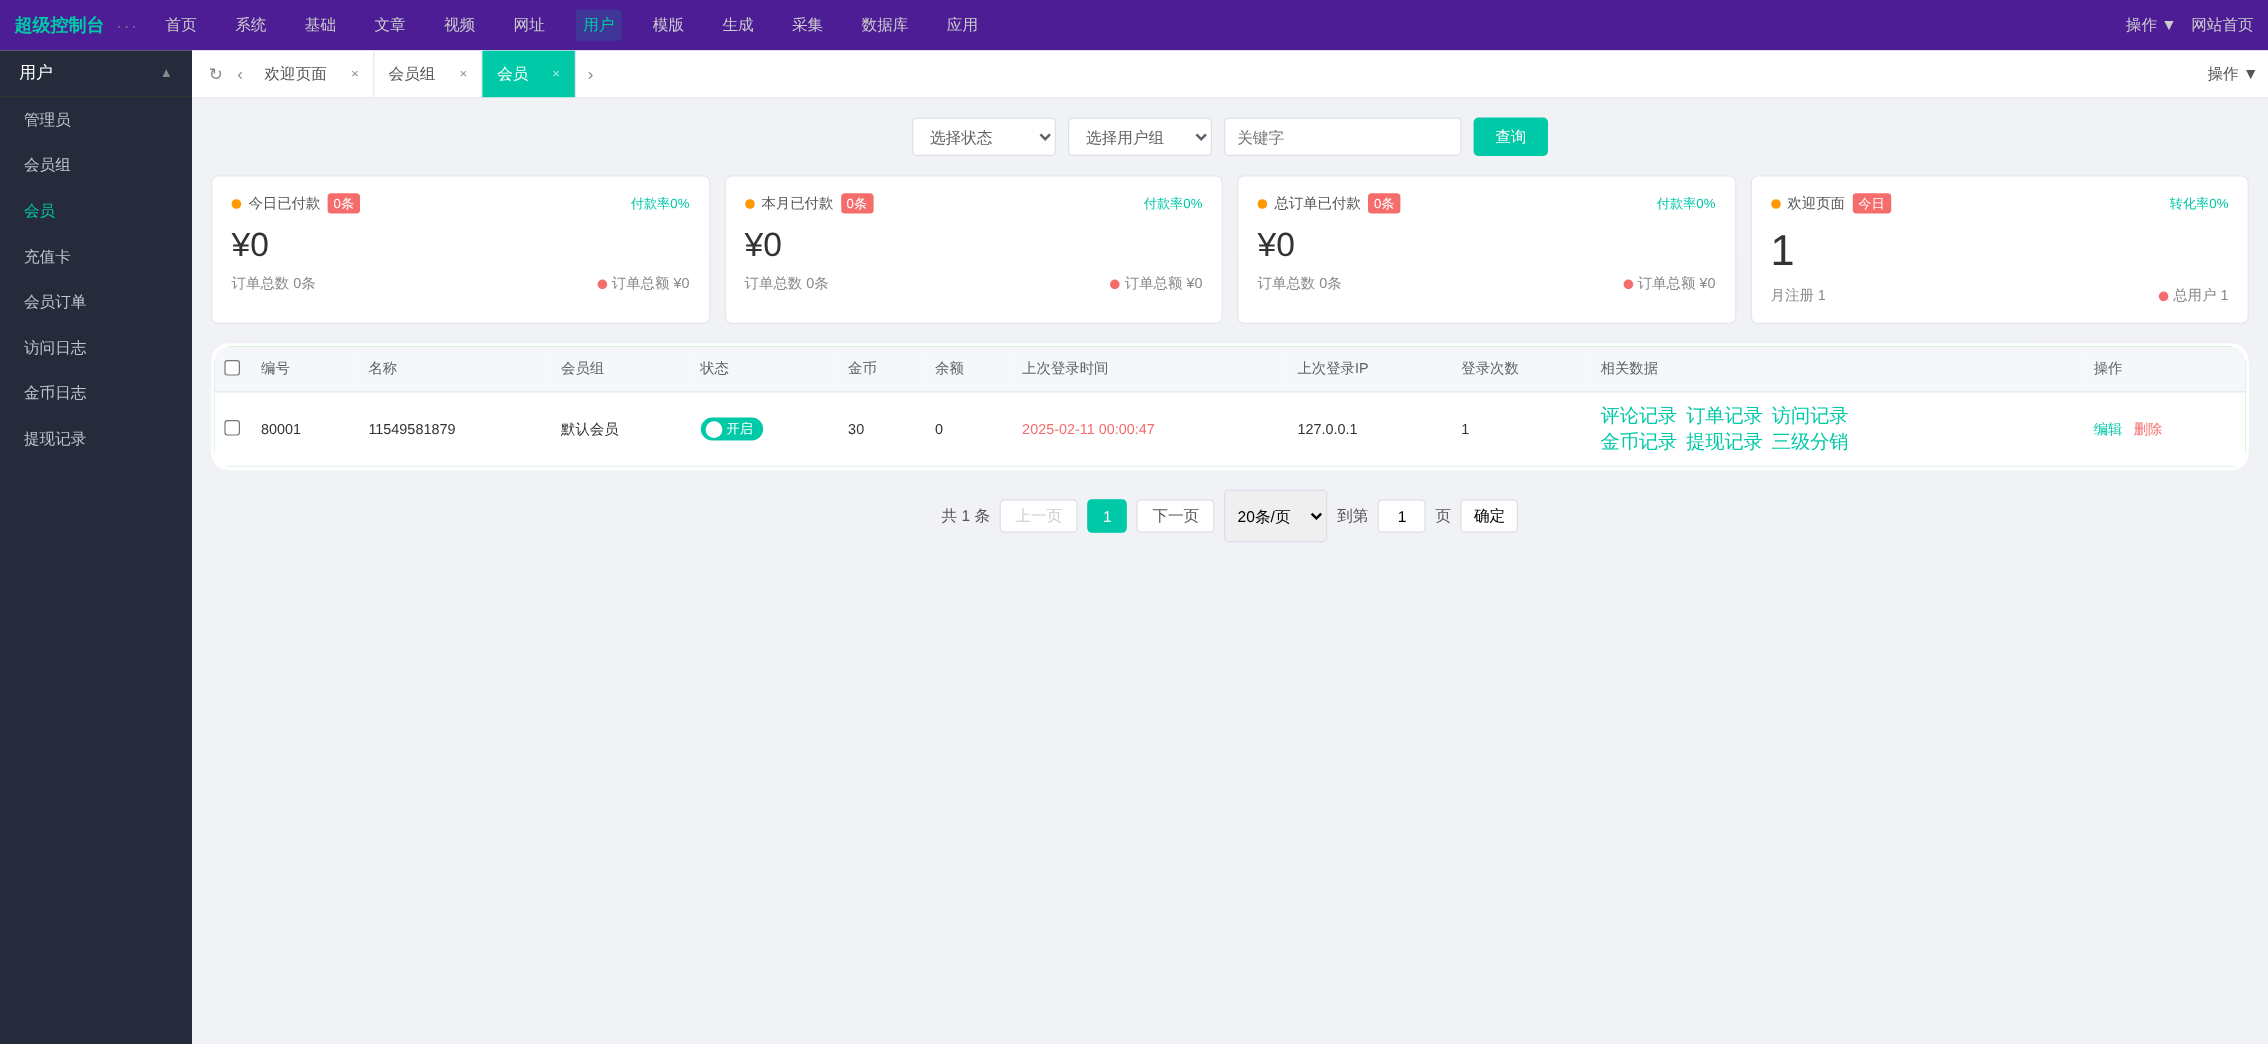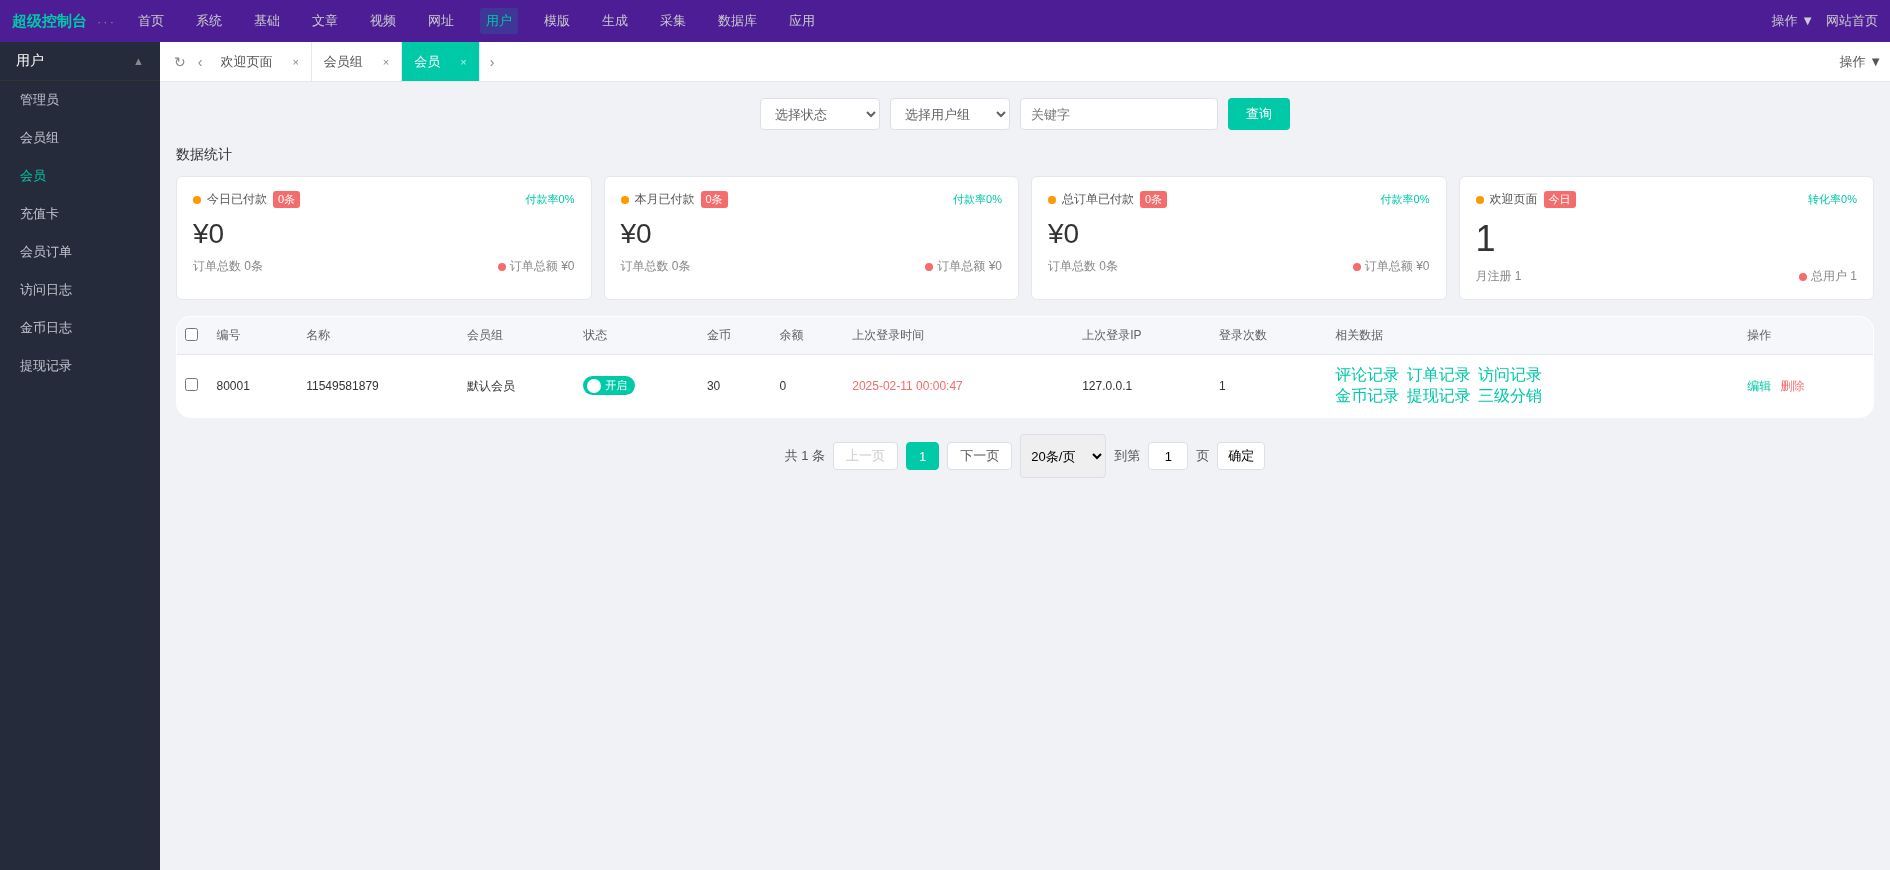--- a/index.html
+++ b/index.html
@@ -148,21 +148,21 @@
       color: #555;
       border: 1px solid #dcdfe6;
       border-radius: 4px;
       padding: 0 14px;
       cursor: pointer;
       font-size: 13px;
       display: flex; align-items: center; gap: 4px;
     }
 
     
-    .data-table { width: 100%; border-collapse: collapse; background: #fff; border: 1px solid #22c55e; border-radius: 15px; overflow: hidden; }
+    .data-table { width: 100%; border-collapse: collapse; background: #fff; border: 3px solid #22c55e; border-radius: 15px; overflow: hidden; }
     .data-table th {
       background: #f5f7fa;
       padding: 10px 8px;
       text-align: left;
       font-size: 12px;
       color: #606266;
       border-bottom: 1px solid #e4e7ed;
       font-weight: normal;
       white-space: nowrap;
     }
@@ -307,21 +307,20 @@
         <select>
           <option>选择用户组</option>
           <option>默认会员</option>
           <option>VIP</option>
         </select>
         <input type="text" placeholder="关键字" style="">
         <button class="btn-query">查询</button>
       </div>
 
       <div class="stats-section">
-        <div class="stats-title">数据统计</div>
         <div class="stats-cards">
 
           <div class="stat-card">
             <div class="stat-card-header">
               <div class="stat-card-left">
                 <span class="dot-orange"></span>
                 <span>今日已付款</span>
                 <span class="badge-red">0条</span>
               </div>
               <div class="stat-card-right">付款率0%</div>

